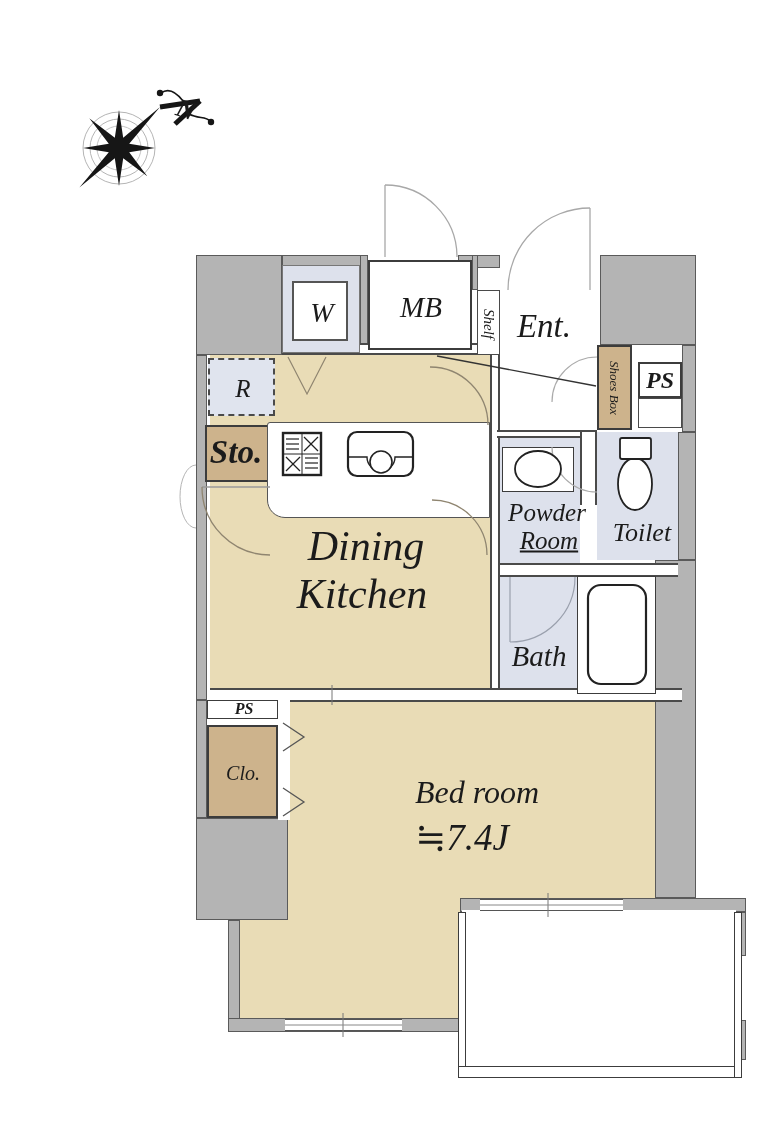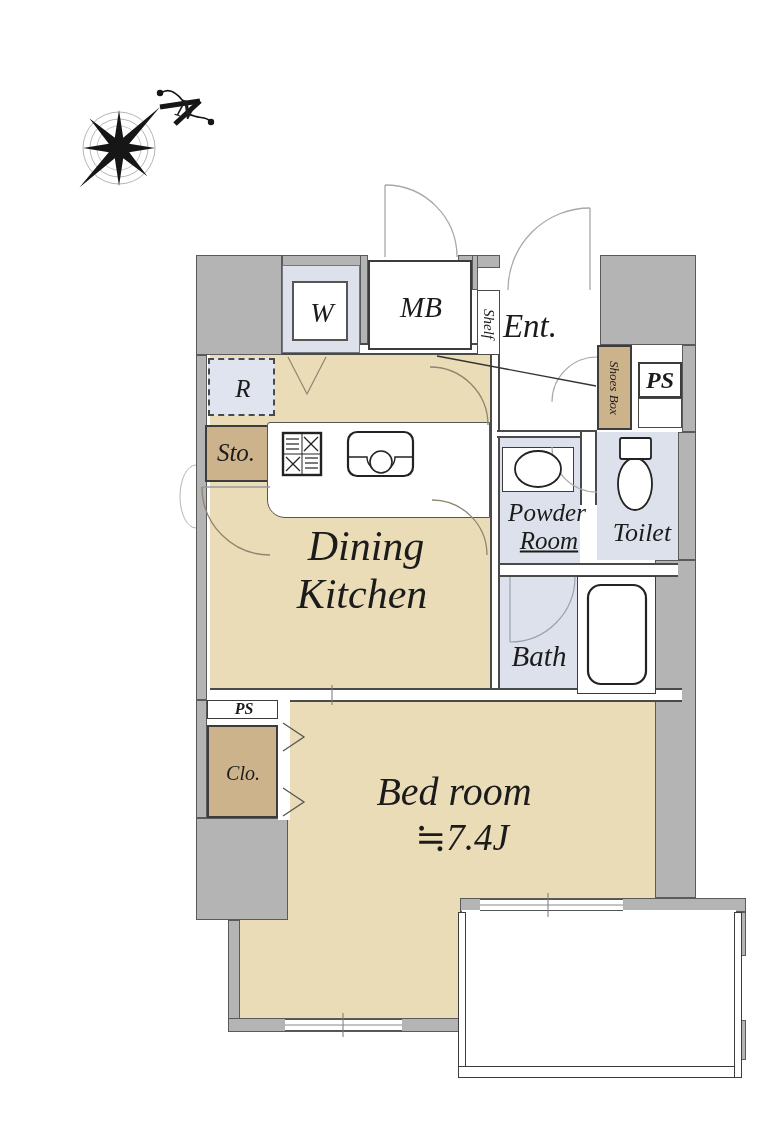--- a/index.html
+++ b/index.html
@@ -180,29 +180,29 @@
       <ellipse cx="635" cy="484" rx="17" ry="26" stroke-width="1.8"></ellipse>
       <rect x="620" y="438" width="31" height="21" rx="2" stroke-width="1.8"></rect>
     </g>
 
     <rect x="588" y="585" width="58" height="99" rx="13" fill="#fff" stroke="#222" stroke-width="2.2"></rect>
   </svg>
 
   <div class="lbl" style="left:322px;top:313px;font-size:28px;">W</div>
   <div class="lbl" style="left:421px;top:307px;font-size:29px;">MB</div>
   <div class="vlbl" style="left:488px;top:324px;font-size:15px;">Shelf</div>
-  <div class="lbl" style="left:530px;top:326px;font-size:33px;text-align:center;">Ent.</div>
+  <div class="lbl" style="left:544px;top:326px;font-size:33px;text-align:center;">Ent.</div>
   <div class="vlbl" style="left:614px;top:388px;font-size:13px;">Shoes Box</div>
   <div class="lbl" style="left:660px;top:380px;font-size:24px;font-weight:700;">PS</div>
   <div class="lbl" style="left:243px;top:388px;font-size:25px;">R</div>
-  <div class="lbl" style="left:236px;top:452px;font-size:25px;">Sto.</div>
+  <div class="lbl" style="left:236px;top:452px;font-size:33px;font-weight:bold;">Sto.</div>
   <div class="lbl" style="left:362px;top:594px;font-size:42px;">Kitchen</div>
   <div class="lbl" style="left:366px;top:546px;font-size:42px;">Dining</div>
   <div class="lbl" style="left:547px;top:512px;font-size:25px;">Powder</div>
   <div class="lbl" style="left:549px;top:540px;font-size:25px;text-decoration:underline;">Room</div>
   <div class="lbl" style="left:642px;top:533px;font-size:26px;">Toilet</div>
   <div class="lbl" style="left:539px;top:656px;font-size:29px;font-family:Liberation Serif, serif;">Bath</div>
   <div class="lbl" style="left:244px;top:709px;font-size:16px;font-weight:700;">PS</div>
   <div class="lbl" style="left:243px;top:773px;font-size:20px;">Clo.</div>
-  <div class="lbl" style="left:454px;top:792px;font-size:40px;">Bed room</div>
+  <div class="lbl" style="left:477px;top:792px;font-size:32px;">Bed room</div>
   <div class="lbl" style="left:462px;top:837px;font-size:37px;">≒7.4J</div>
   <div class="lbl" style="left:186px;top:110px;font-size:26px;font-weight:700;transform:translate(-50%,-50%) rotate(18deg);">N</div>
 </div>
 
 </body></html>

